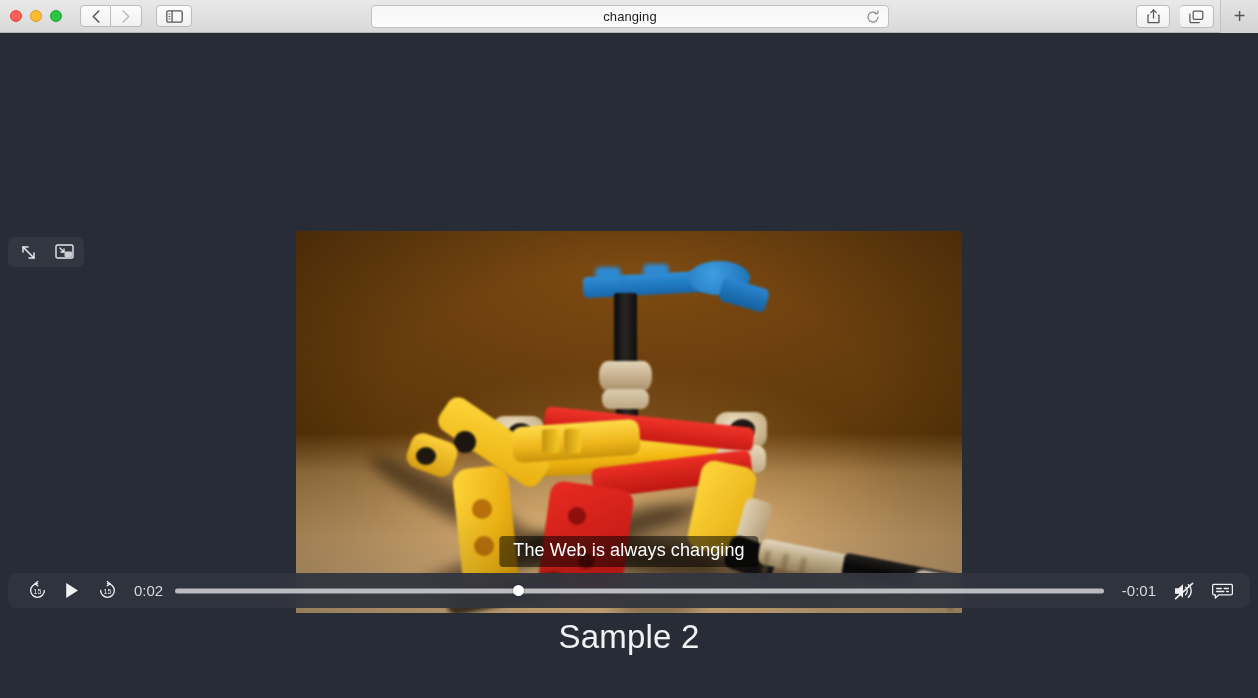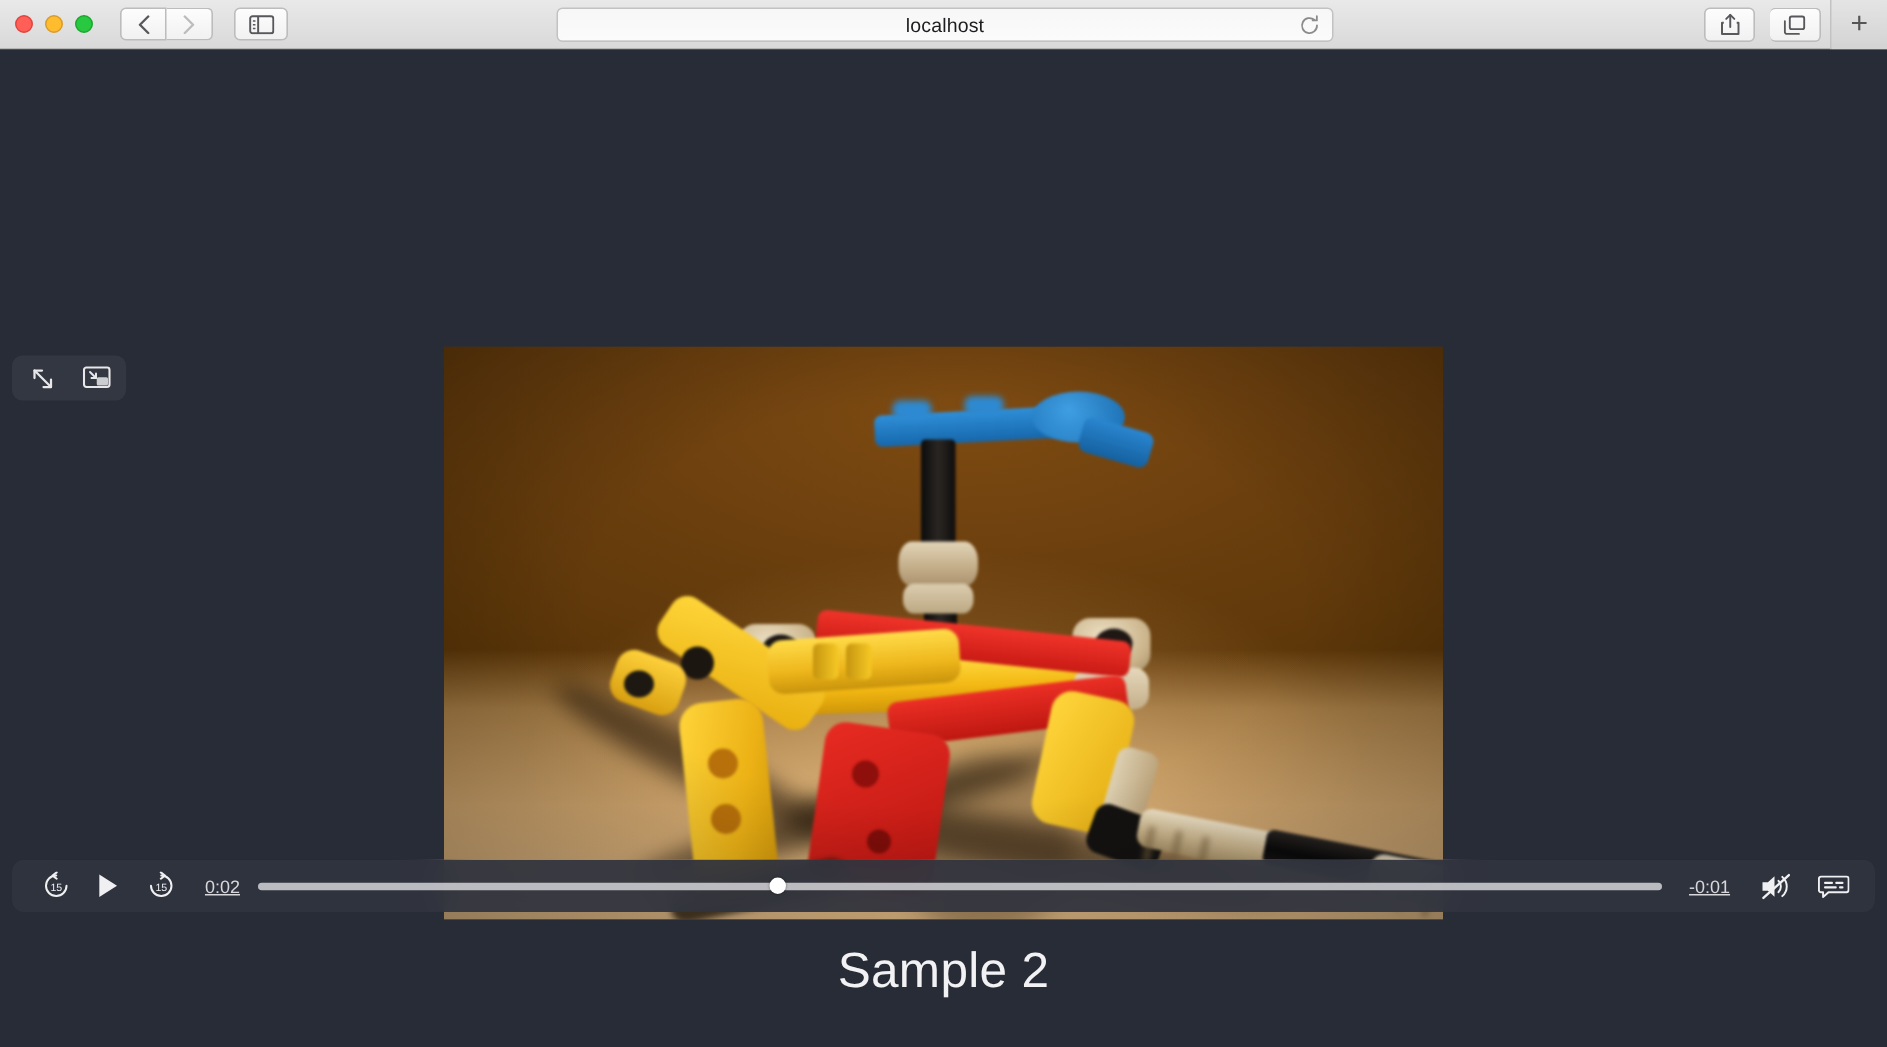--- a/index.html
+++ b/index.html
@@ -117,23 +117,22 @@
     border-radius: 8px;
     display: flex; align-items: center;
     padding: 0 12px;
     -webkit-backdrop-filter: blur(14px); backdrop-filter: blur(14px);
   }
   .ctl { display: flex; align-items: center; justify-content: center; color: #f0f0f2; flex: none; }
   .ctl.skipback  { width: 22px; margin-left: 6px; }
   .ctl.play      { width: 22px; margin-left: 13px; }
   .ctl.skipfwd   { width: 22px; margin-left: 13px; }
   .time {
-    font-size: 12px; color: #d8d8dc; flex: none;
+    font-size: 15px; color: #d8d8dc; flex: none;
     font-family: "Liberation Sans", sans-serif;
-    text-decoration: underline;
   }
   .time.elapsed  { margin-left: 16px; min-width: 26px; text-align: right; }
   .time.remain   { margin-left: 10px; min-width: 30px; text-align: left; }
   .scrub {
     position: relative; flex: 1 1 auto; height: 20px;
     margin: 0 8px 0 12px; display: flex; align-items: center;
   }
   .track {
     position: absolute; left: 0; right: 0; top: 50%; transform: translateY(-50%);
     height: 5px; border-radius: 3px;
@@ -162,21 +161,20 @@
   }
 
   
   .page-title {
     position: absolute; left: 0; right: 0; top: 585px;
     text-align: center;
     color: #f2f2f4;
     font-size: 33px;
     font-weight: 400;
     letter-spacing: .2px;
-    margin-top: 10px;
   }
 </style>
 </head>
 <body>
 
 <div class="toolbar">
 
   <div class="traffic">
     <span class="light red"></span>
     <span class="light yellow"></span>
@@ -201,21 +199,21 @@
       <rect x="0.8" y="0.8" width="15.4" height="11.4" rx="1.6" fill="none" stroke="currentColor" stroke-width="1.3"></rect>
       <line x1="6.1" y1="1" x2="6.1" y2="12" stroke="currentColor" stroke-width="1.3"></line>
       <line x1="2.6" y1="4" x2="4.3" y2="4" stroke="currentColor" stroke-width="1"></line>
       <line x1="2.6" y1="6.5" x2="4.3" y2="6.5" stroke="currentColor" stroke-width="1"></line>
       <line x1="2.6" y1="9" x2="4.3" y2="9" stroke="currentColor" stroke-width="1"></line>
     </svg>
   </div>
 
   <div class="urlbar-wrap">
     <div class="urlbar">
-      <span class="urlbar-text" title="Search or enter website name">localhost</span>
+      <span class="urlbar-text" title="Search or enter website name">changing</span>
       <span class="reload">
         <svg width="14" height="14" viewBox="0 0 14 14">
           <path d="M12 7 A5 5 0 1 1 10.2 3.2" fill="none" stroke="currentColor" stroke-width="1.2" stroke-linecap="round"></path>
           <path d="M11.9 0.8 L11.9 3.6 L9.1 3.6" fill="none" stroke="currentColor" stroke-width="1.2" stroke-linecap="round" stroke-linejoin="round"></path>
         </svg>
       </span>
     </div>
   </div>
 
   <div class="tb-right">
@@ -304,20 +302,21 @@
       <div class="pc blur2" style="left:636px; top:350px; width:4px; height:26px; background:rgba(120,98,64,.6); transform:rotate(11deg);"></div>
       <div class="pc blur2" style="left:654px; top:354px; width:4px; height:26px; background:rgba(120,98,64,.6); transform:rotate(11deg);"></div>
 
       <div class="pc blur2" style="left:150px; top:352px; width:120px; height:22px; background:rgba(26,16,6,.75); border-radius:10px; transform:rotate(-12deg);"></div>
 
       <div class="vignette"></div>
     </div>
 
   </div>
 
+  <div class="caption">The Web is always changing</div>
 
   <div class="overlay-controls">
     <div class="ov-btn">
       <svg width="17" height="17" viewBox="0 0 17 17">
         <path d="M3 3 L14 14" stroke="currentColor" stroke-width="1.5" stroke-linecap="round"></path>
         <path d="M3 8 L3 3 L8 3" fill="none" stroke="currentColor" stroke-width="1.5" stroke-linecap="round" stroke-linejoin="round"></path>
         <path d="M14 9 L14 14 L9 14" fill="none" stroke="currentColor" stroke-width="1.5" stroke-linecap="round" stroke-linejoin="round"></path>
       </svg>
     </div>
     <div class="ov-btn">

